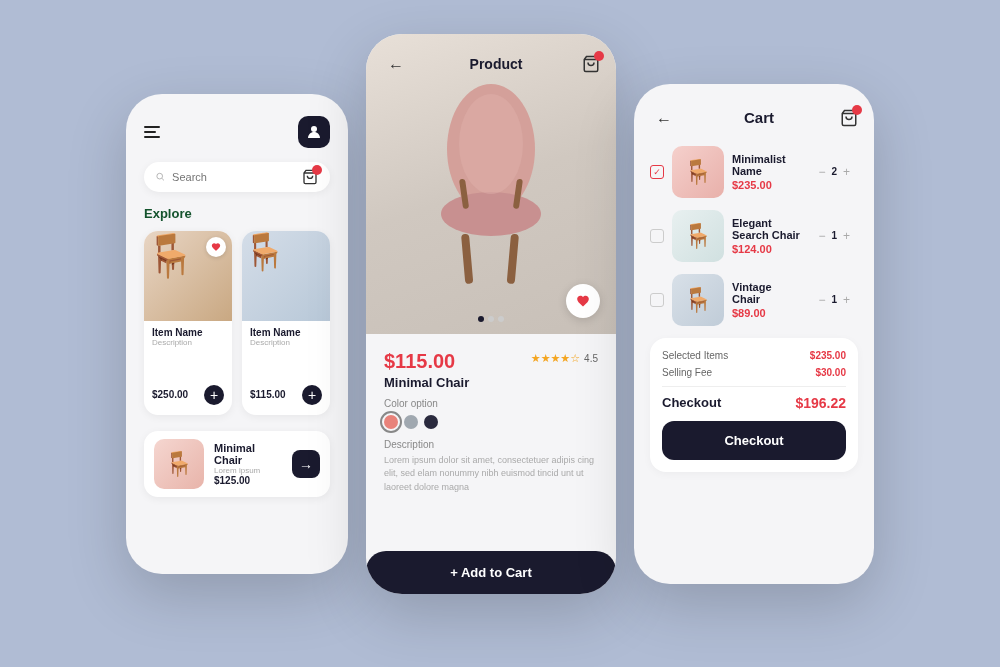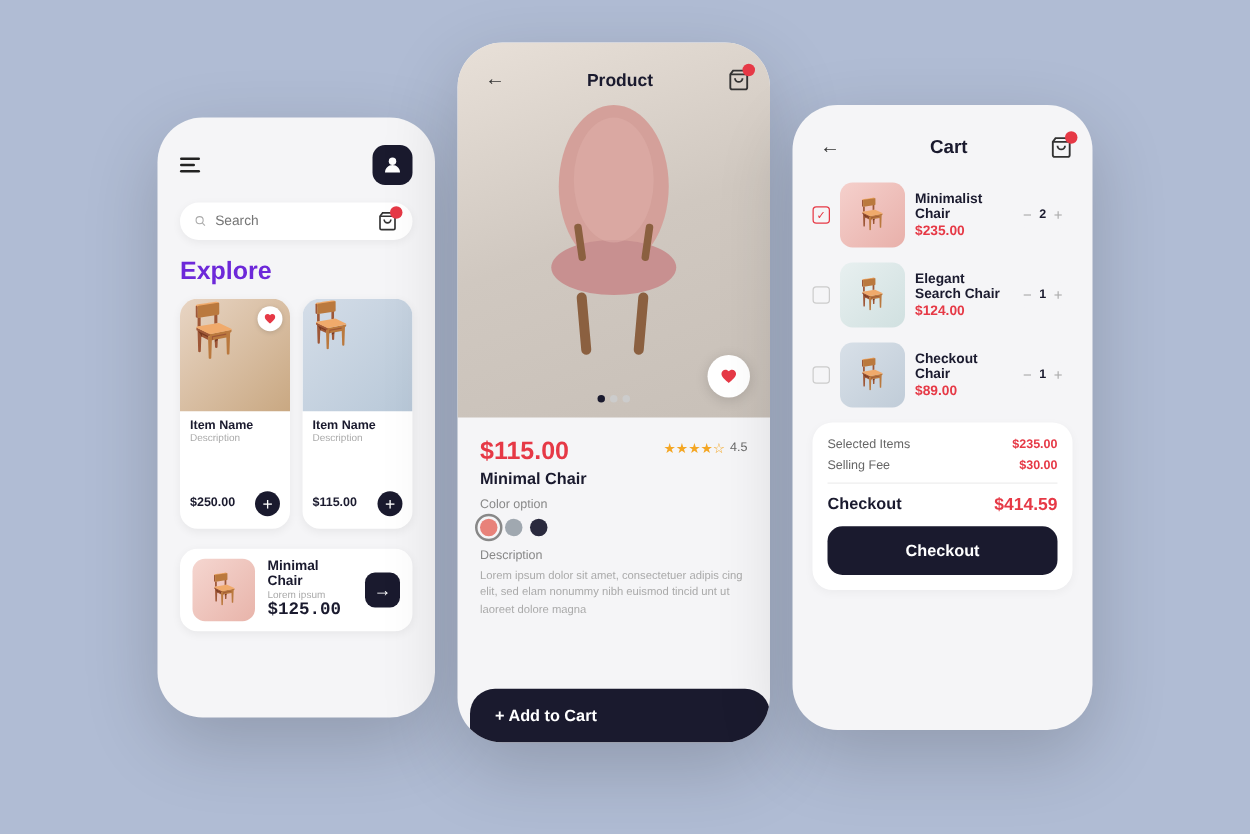--- a/index.html
+++ b/index.html
@@ -88,21 +88,21 @@
     .cart-icon-badge {
       position: relative; display: inline-flex;
     }
     .cart-icon-badge .badge {
       position: absolute; top: -4px; right: -4px;
       background: #e63946; color: #fff;
       border-radius: 50%; width: 10px; height: 10px;
       font-size: 6px; display: flex; align-items: center; justify-content: center;
     }
     .section-title {
-      font-size: 20px; font-weight: 700; color: #6d28d9;
+      font-size: 13px; font-weight: 700; color: #14532d;
       margin-bottom: 10px;
     }
     .explore-grid {
       display: flex; gap: 10px; margin-bottom: 16px;
     }
     .explore-card {
       flex: 1;
       background: #fff;
       border-radius: 14px;
       overflow: hidden;
@@ -147,21 +147,21 @@
     .best-selling-img {
       width: 50px; height: 50px;
       background: linear-gradient(135deg, #f5d6d0, #e8b4aa);
       border-radius: 10px;
       display: flex; align-items: center; justify-content: center;
       font-size: 24px;
     }
     .best-selling-info { flex: 1; }
     .best-selling-name { font-size: 11px; font-weight: 700; color: #1a1a2e; }
     .best-selling-sub { font-size: 8px; color: #aaa; }
-    .best-selling-price { font-size: 14px; font-weight: 600; color: #1a1a2e; font-family: Liberation Mono, monospace; }
+    .best-selling-price { font-size: 10px; font-weight: 600; color: #1a1a2e; }
     .arrow-btn {
       width: 28px; height: 28px;
       background: #1a1a2e;
       border-radius: 8px;
       display: flex; align-items: center; justify-content: center;
       color: #fff; font-size: 14px;
     }
 
     
     .product-img-section {
@@ -201,25 +201,25 @@
     .rating-num { font-size: 10px; color: #666; }
     .color-label { font-size: 10px; color: #888; margin-top: 8px; margin-bottom: 6px; }
     .color-options { display: flex; gap: 6px; }
     .color-dot {
       width: 14px; height: 14px; border-radius: 50%;
     }
     .color-dot.selected { outline: 2px solid #888; outline-offset: 2px; }
     .desc-label { font-size: 10px; color: #888; margin-top: 10px; margin-bottom: 4px; }
     .desc-text { font-size: 9px; color: #aaa; line-height: 1.5; }
     .add-to-cart-bar {
-      position: absolute; bottom: 0; left: 10px; right: 0;
+      position: absolute; bottom: 0; left: 0; right: 0;
       background: #1a1a2e;
       border-radius: 20px 20px 0 0;
       padding: 14px 20px;
-      display: flex; align-items: center; justify-content: flex-start;
+      display: flex; align-items: center; justify-content: center;
       gap: 8px;
     }
     .add-to-cart-bar span {
       color: #fff; font-size: 13px; font-weight: 600;
     }
 
     
     .cart-header {
       display: flex; justify-content: space-between; align-items: center;
       margin-bottom: 14px;
@@ -464,21 +464,21 @@
           <path d="M16 10a4 4 0 01-8 0"></path>
         </svg>
         <span class="badge"></span>
       </div>
     </div>
 
     <div class="cart-item">
       <div class="cart-checkbox checked"></div>
       <div class="cart-item-img pink-chair">🪑</div>
       <div class="cart-item-info">
-        <div class="cart-item-name">Minimalist Chair</div>
+        <div class="cart-item-name">Minimalist Name</div>
         <div class="cart-item-price">$235.00</div>
       </div>
       <div class="qty-control">
         <span class="qty-btn">−</span>
         <span class="qty-num">2</span>
         <span class="qty-btn">+</span>
       </div>
     </div>
 
     <div class="cart-item">
@@ -492,40 +492,40 @@
         <span class="qty-btn">−</span>
         <span class="qty-num">1</span>
         <span class="qty-btn">+</span>
       </div>
     </div>
 
     <div class="cart-item">
       <div class="cart-checkbox"></div>
       <div class="cart-item-img vintage-chair">🪑</div>
       <div class="cart-item-info">
-        <div class="cart-item-name">Checkout Chair</div>
+        <div class="cart-item-name">Vintage Chair</div>
         <div class="cart-item-price">$89.00</div>
       </div>
       <div class="qty-control">
         <span class="qty-btn">−</span>
         <span class="qty-num">1</span>
         <span class="qty-btn">+</span>
       </div>
     </div>
 
     <div class="summary-section">
       <div class="summary-row">
         <span class="summary-label">Selected Items</span>
         <span class="summary-value">$235.00</span>
       </div>
       <div class="summary-row">
         <span class="summary-label">Selling Fee</span>
         <span class="summary-value">$30.00</span>
       </div>
       <div class="subtotal-row">
         <span class="subtotal-label">Checkout</span>
-        <span class="subtotal-value">$414.59</span>
+        <span class="subtotal-value">$196.22</span>
       </div>
       <button class="checkout-btn">Checkout</button>
     </div>
   </div>
 
 </div>
 
 </body></html>

